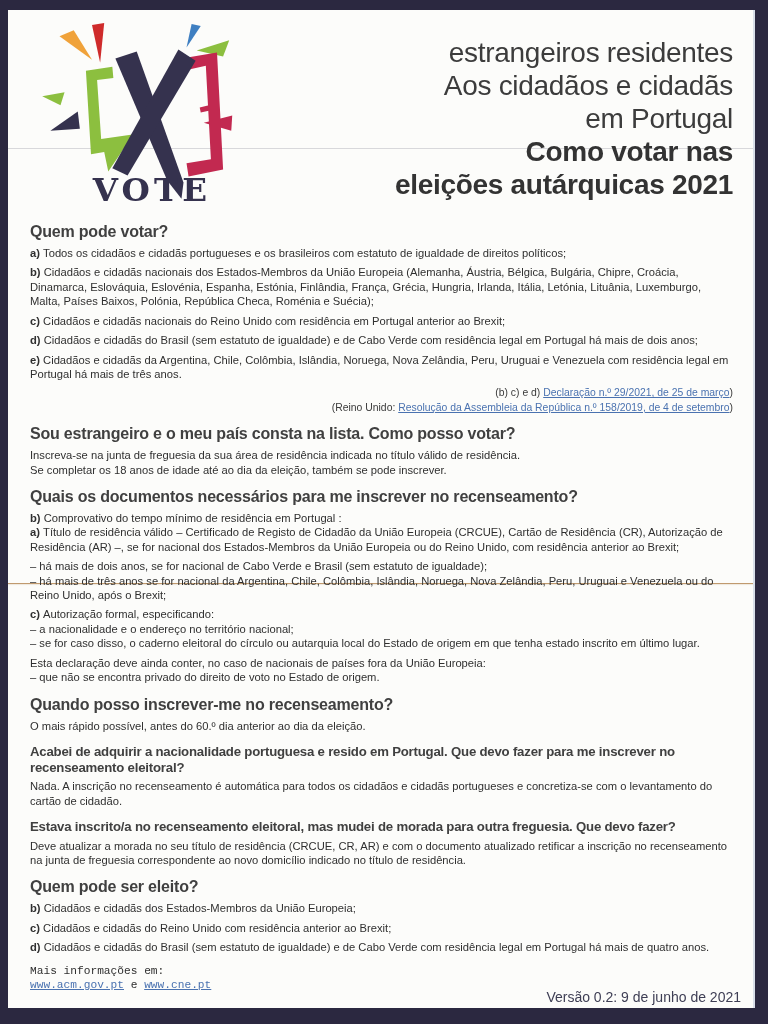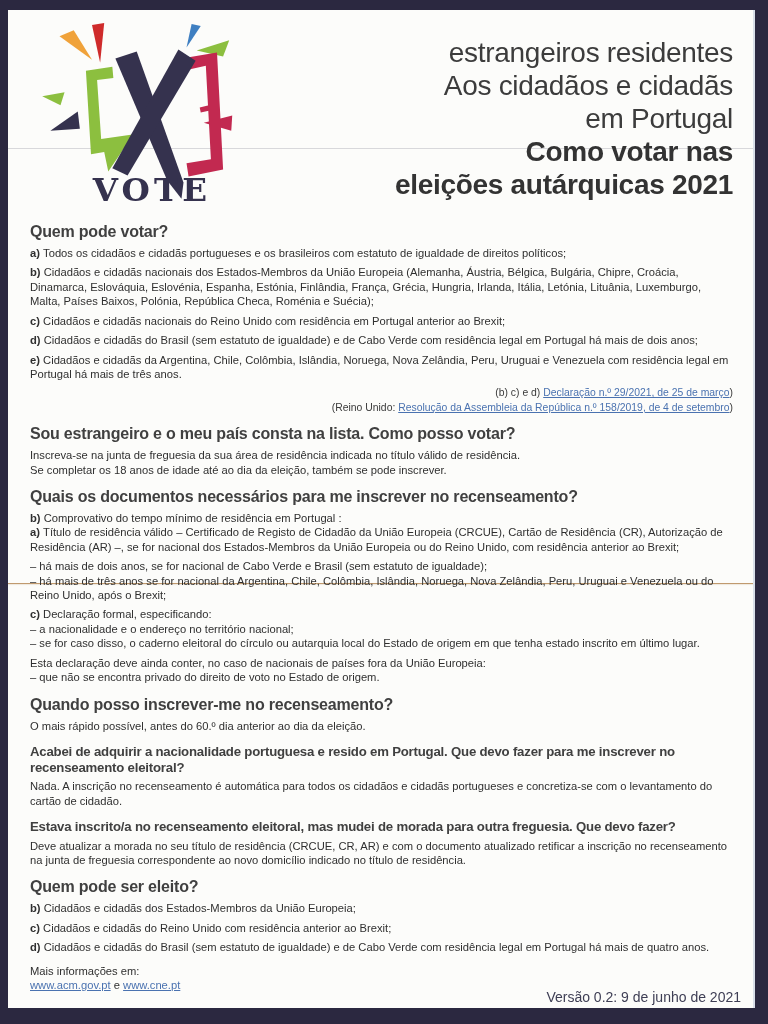--- a/index.html
+++ b/index.html
@@ -51,21 +51,21 @@
   p.para {
     margin:0 0 5px; font-size:11.2px; line-height:1.29; color:#2f2f2f;
   }
   p.tight { margin-bottom:0; }
   p.refs { text-align:right; font-size:10.4px; color:#3a3a3a; margin:1px 0 0; }
   strong.letter { font-weight:bold; }
   a.link { color:#4a72b0; text-decoration:underline; cursor:pointer; }
 
   
   .footer-info { margin-top:9px; }
-  .footer-info p { margin:0; font-size:11.2px; line-height:1.32; color:#2f2f2f; }
+  .footer-info p { margin:0; font-size:11.2px; line-height:1.32; color:#2f2f2f;font-family:Liberation Mono, monospace; }
   .version {
     position:absolute; right:12px; bottom:3px;
     font-size:14px; color:#3e3e54;
   }
 </style>
 </head>
 <body>
 
 <div class="scan-border"></div>
 
@@ -122,21 +122,21 @@
           <h2 class="section-heading">Sou estrangeiro e o meu país consta na lista. Como posso votar?</h2>
           <p class="para tight"><span>Inscreva-se na junta de freguesia da sua área de residência indicada no título válido de residência.</span></p>
           <p class="para"><span>Se completar os 18 anos de idade até ao dia da eleição, também se pode inscrever.</span></p>
         </section>
         <section>
           <h2 class="section-heading">Quais os documentos necessários para me inscrever no recenseamento?</h2>
           <p class="para tight"><strong class="letter">b) </strong><span>Comprovativo do tempo mínimo de residência em Portugal :</span></p>
           <p class="para"><strong class="letter">a) </strong><span>Título de residência válido – Certificado de Registo de Cidadão da União Europeia (CRCUE), Cartão de Residência (CR), Autorização de Residência (AR) –, se for nacional dos Estados-Membros da União Europeia ou do Reino Unido, com residência anterior ao Brexit;</span></p>
           <p class="para tight"><span>– há mais de dois anos, se for nacional de Cabo Verde e Brasil (sem estatuto de igualdade);</span></p>
           <p class="para"><span>– há mais de três anos se for nacional da Argentina, Chile, Colômbia, Islândia, Noruega, Nova Zelândia, Peru, Uruguai e Venezuela ou do Reino Unido, após o Brexit;</span></p>
-          <p class="para tight"><strong class="letter">c) </strong><span>Declaração formal, especificando:</span></p>
+          <p class="para tight"><strong class="letter">c) </strong><span>Autorização formal, especificando:</span></p>
           <p class="para tight"><span>– a nacionalidade e o endereço no território nacional;</span></p>
           <p class="para"><span>– se for caso disso, o caderno eleitoral do círculo ou autarquia local do Estado de origem em que tenha estado inscrito em último lugar.</span></p>
           <p class="para tight"><span>Esta declaração deve ainda conter, no caso de nacionais de países fora da União Europeia:</span></p>
           <p class="para"><span>– que não se encontra privado do direito de voto no Estado de origem.</span></p>
         </section>
         <section>
           <h2 class="section-heading">Quando posso inscrever-me no recenseamento?</h2>
           <p class="para"><span>O mais rápido possível, antes do 60.º dia anterior ao dia da eleição.</span></p>
         </section>
         <section>

